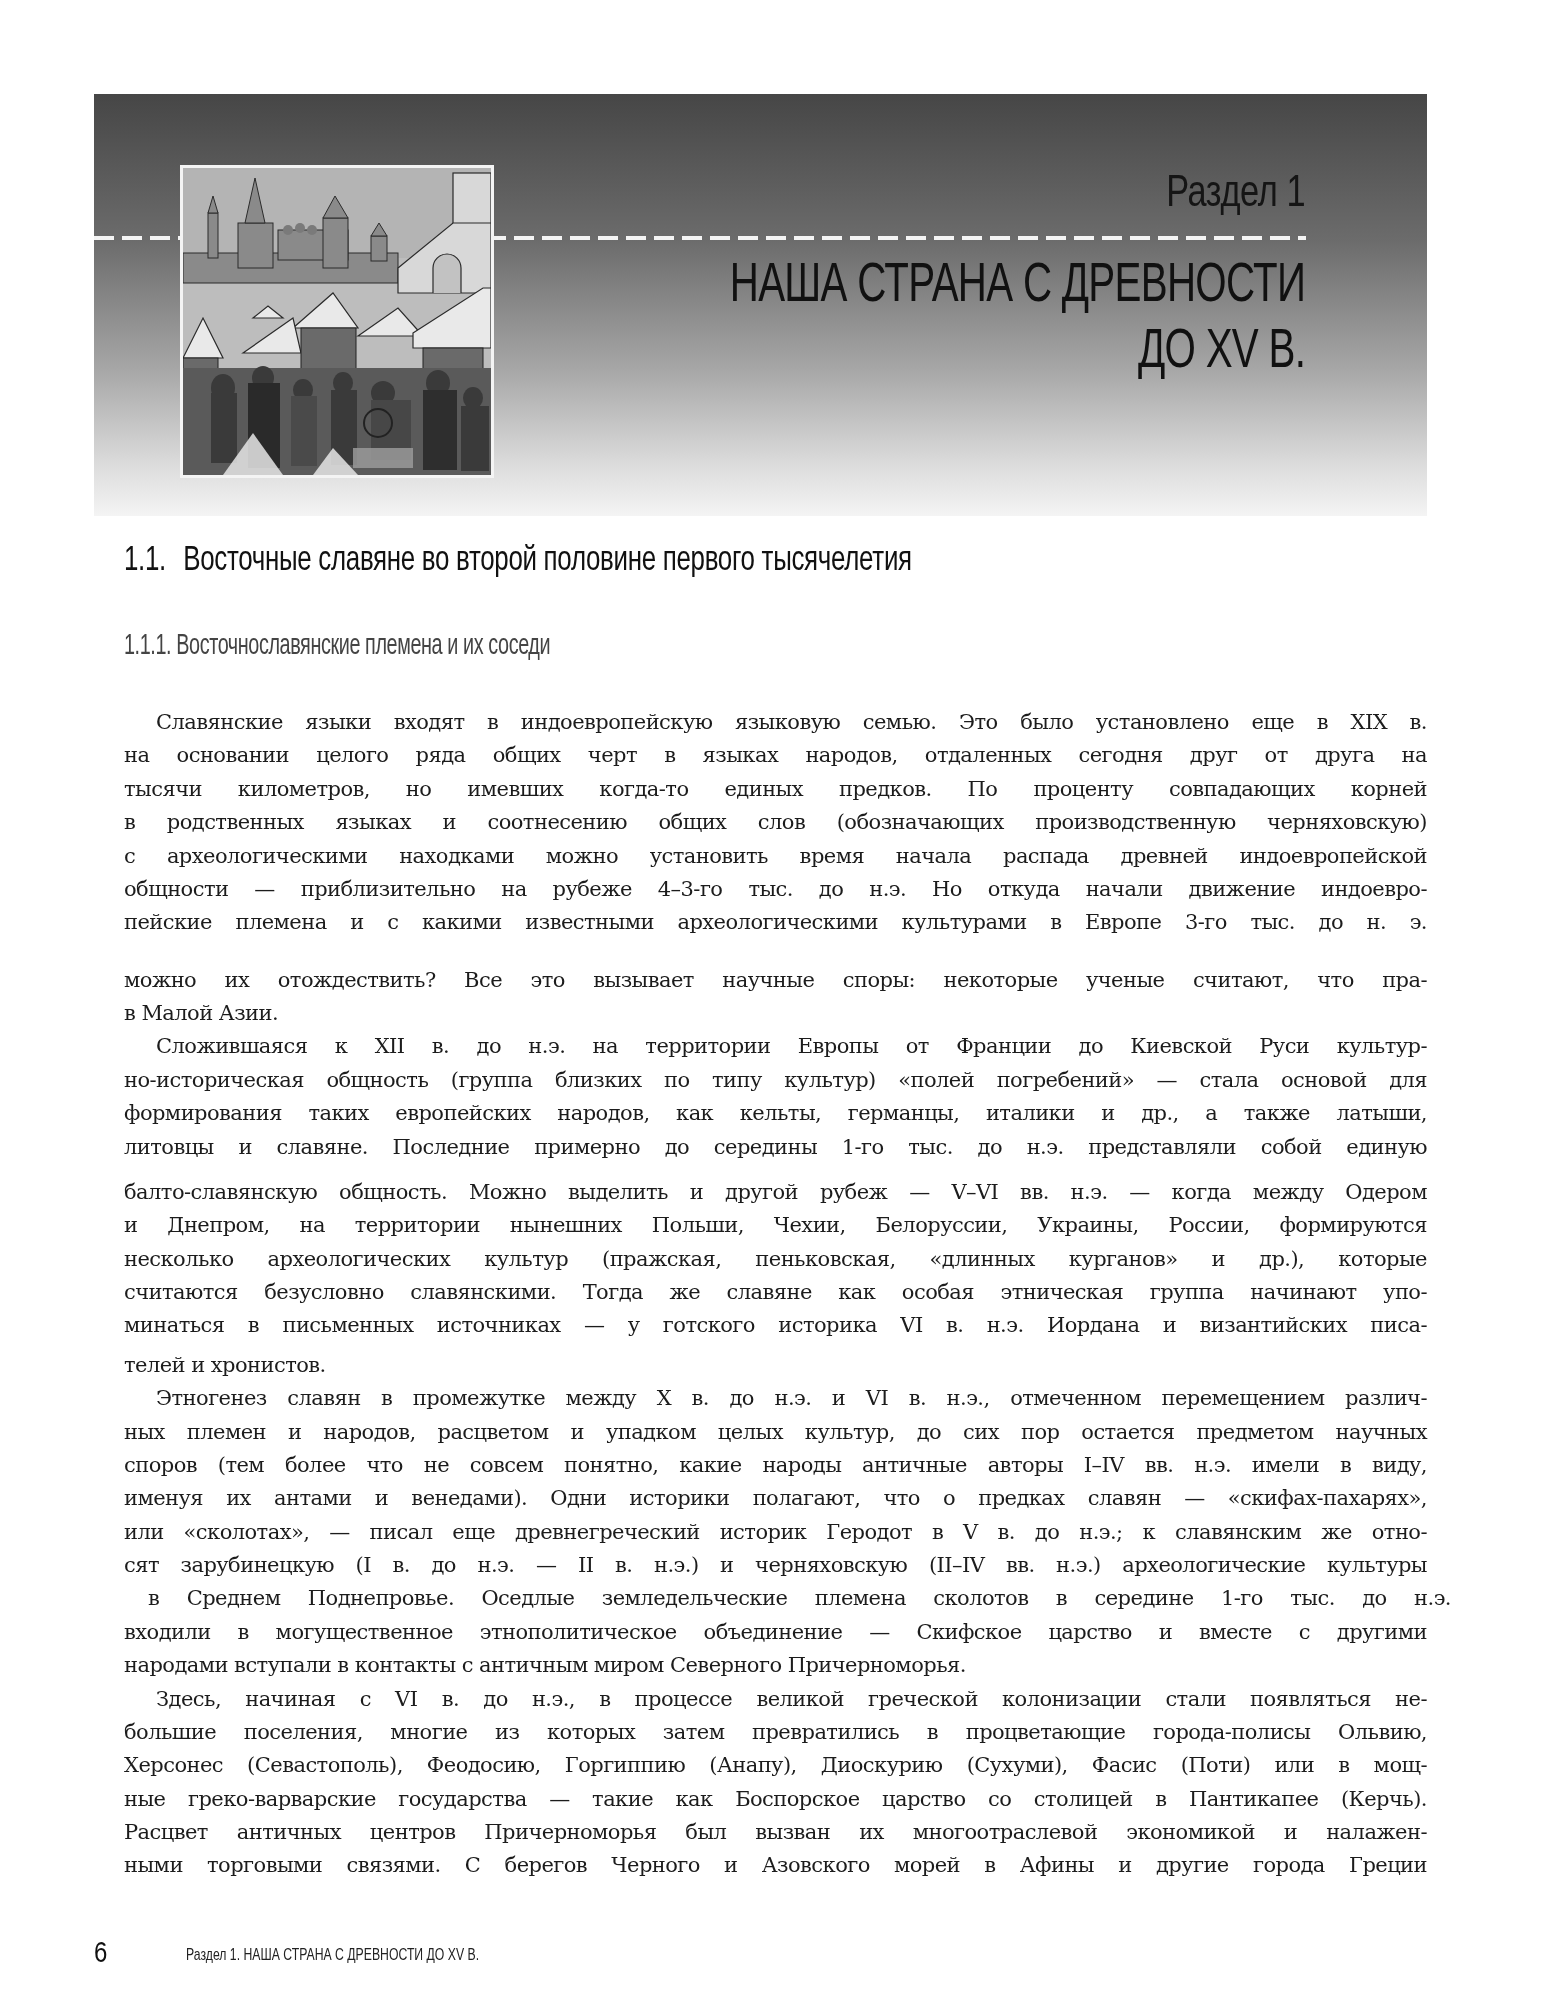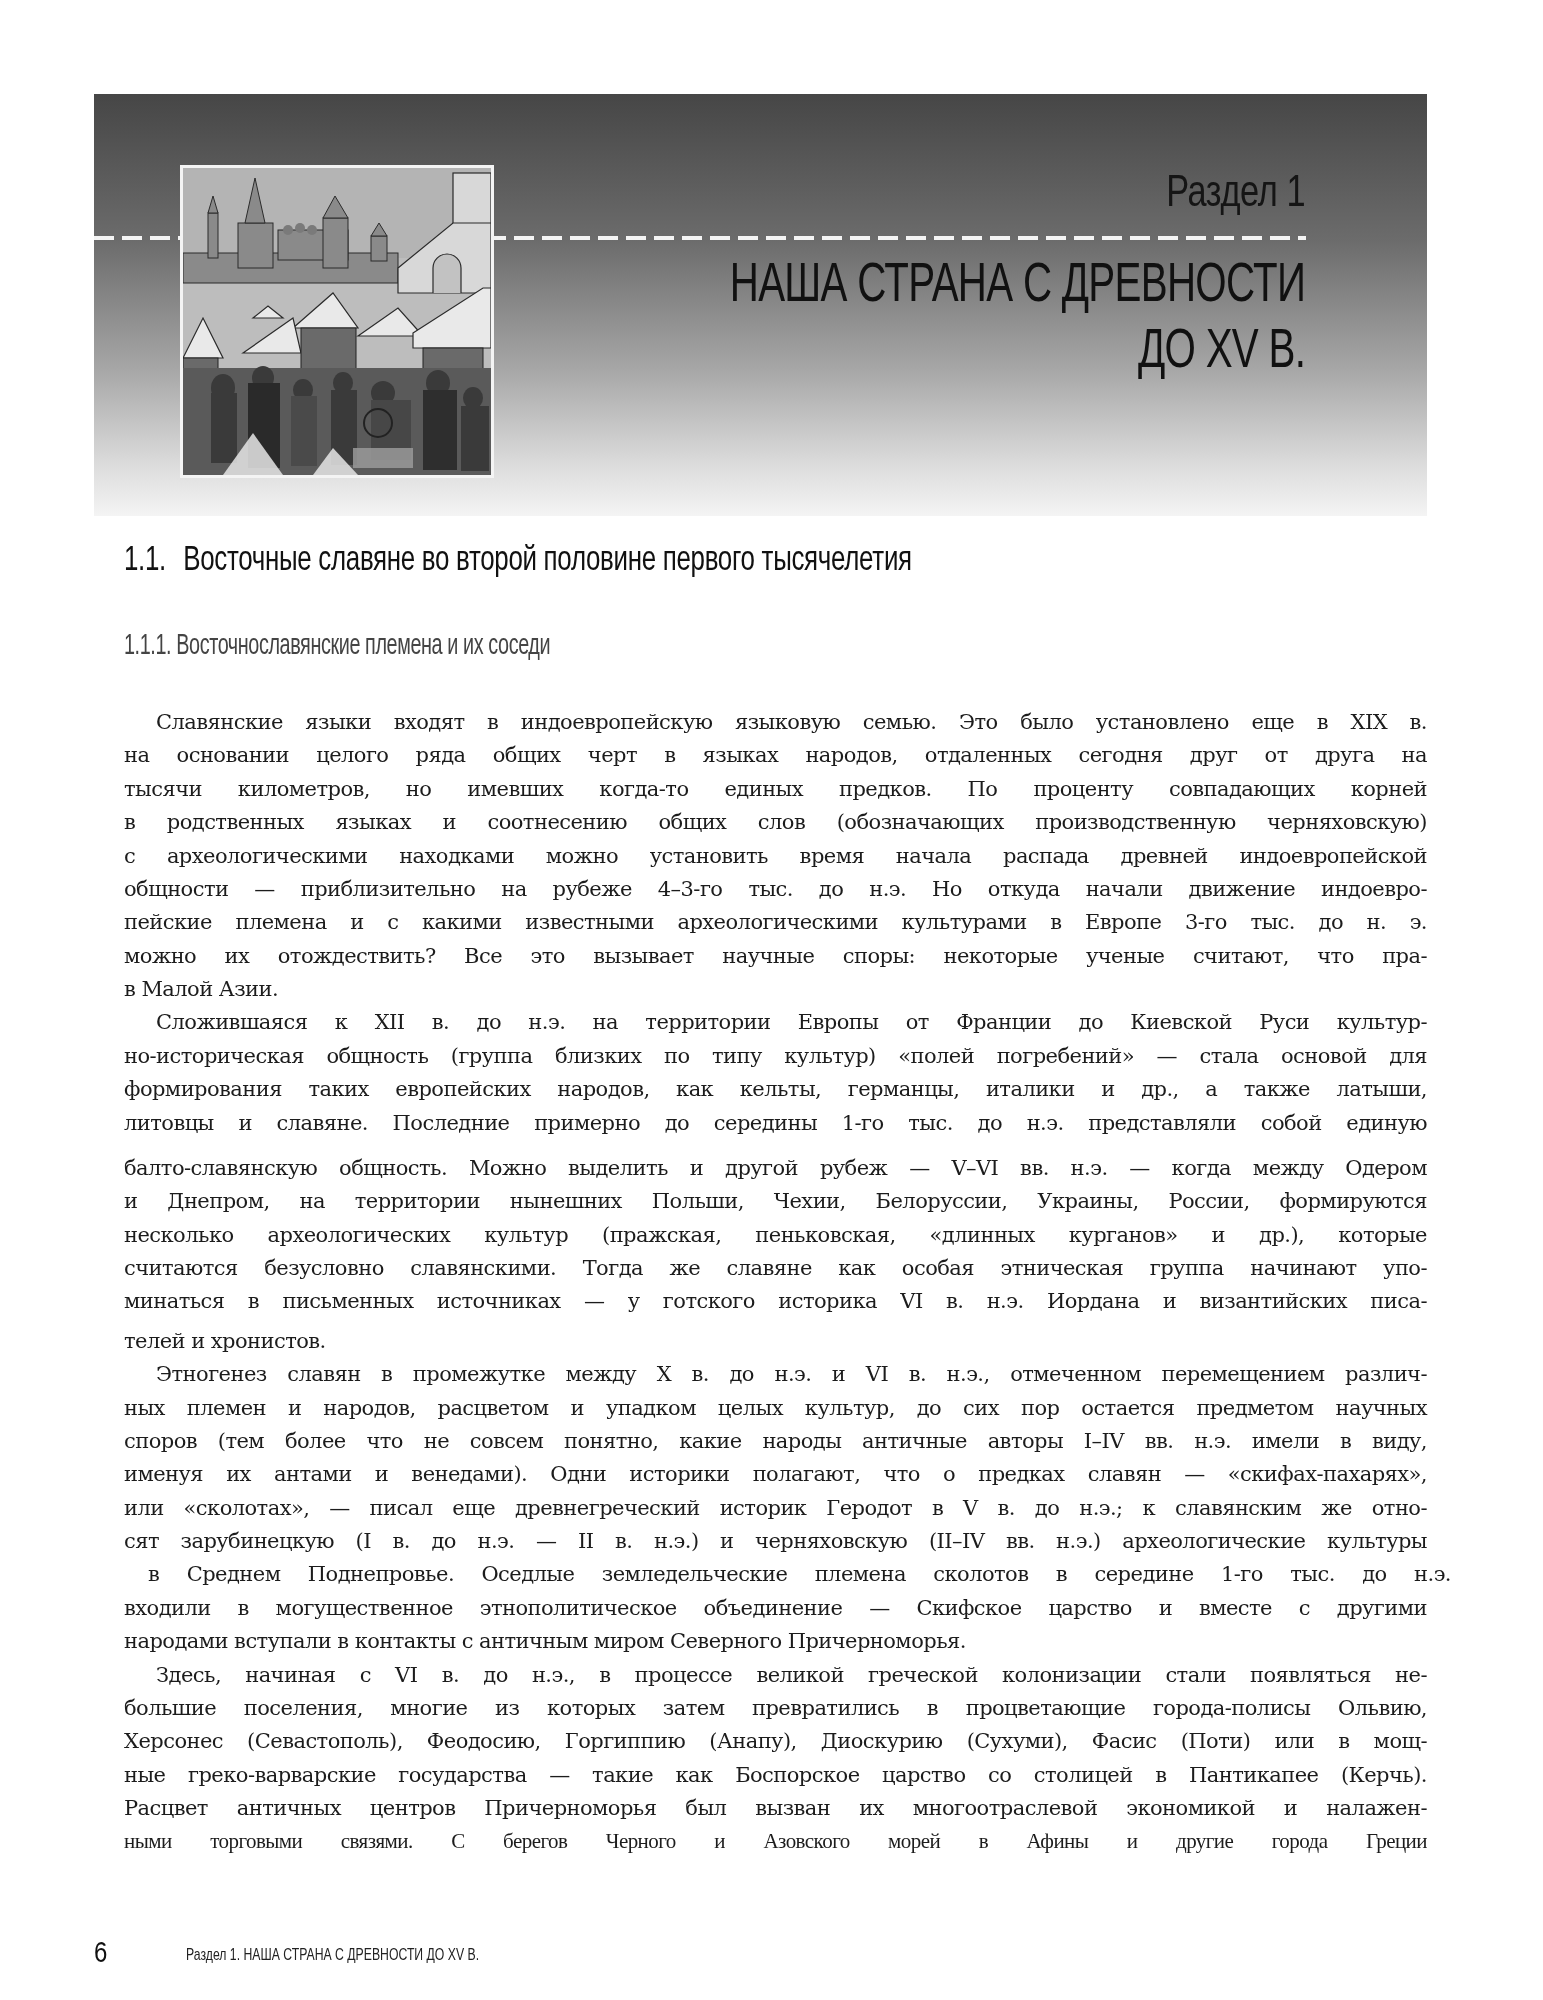--- a/index.html
+++ b/index.html
@@ -146,21 +146,21 @@
 
 <div class="body" id="body-text">
     <div class="para-block">
       <span class="line first" style="display: block; width: 1303px; text-align: justify;">Славянские языки входят в индоевропейскую языковую семью. Это было установлено еще в XIX в.</span>
       <span class="line" style="display: block; width: 1303px; text-align: justify;">на основании целого ряда общих черт в языках народов, отдаленных сегодня друг от друга на</span>
       <span class="line" style="display: block; width: 1303px; text-align: justify;">тысячи километров, но имевших когда-то единых предков. По проценту совпадающих корней</span>
       <span class="line" style="display: block; width: 1303px; text-align: justify;">в родственных языках и соотнесению общих слов (обозначающих производственную черняховскую)</span>
       <span class="line" style="display: block; width: 1303px; text-align: justify;">с археологическими находками можно установить время начала распада древней индоевропейской</span>
       <span class="line" style="display: block; width: 1303px; text-align: justify;">общности — приблизительно на рубеже 4–3-го тыс. до н.э. Но откуда начали движение индоевро-</span>
       <span class="line" style="display: block; width: 1303px; text-align: justify;">пейские племена и с какими известными археологическими культурами в Европе 3-го тыс. до н. э.</span>
-      <span class="line" style="display: block; width: 1303px; text-align: justify;">можно их отождествить? Все это вызывает научные споры: некоторые ученые считают, что пра-</span>
+      <span class="line" style="display: block; width: 1303px; text-align: justify; margin-top: 24px;">можно их отождествить? Все это вызывает научные споры: некоторые ученые считают, что пра-</span>
       <span class="line last" style="display: block; width: 1303px; text-align: justify;">в Малой Азии.</span>
     </div>
     <div class="para-block">
       <span class="line first" style="display: block; width: 1303px; text-align: justify;">Сложившаяся к XII в. до н.э. на территории Европы от Франции до Киевской Руси культур-</span>
       <span class="line" style="display: block; width: 1303px; text-align: justify;">но-историческая общность (группа близких по типу культур) «полей погребений» — стала основой для</span>
       <span class="line" style="display: block; width: 1303px; text-align: justify;">формирования таких европейских народов, как кельты, германцы, италики и др., а также латыши,</span>
       <span class="line" style="display: block; width: 1303px; text-align: justify;">литовцы и славяне. Последние примерно до середины 1-го тыс. до н.э. представляли собой единую</span>
       <span class="line" style="display: block; width: 1303px; text-align: justify; margin-top: 12px;">балто-славянскую общность. Можно выделить и другой рубеж — V–VI вв. н.э. — когда между Одером</span>
       <span class="line" style="display: block; width: 1303px; text-align: justify;">и Днепром, на территории нынешних Польши, Чехии, Белоруссии, Украины, России, формируются</span>
       <span class="line" style="display: block; width: 1303px; text-align: justify;">несколько археологических культур (пражская, пеньковская, «длинных курганов» и др.), которые</span>
@@ -178,18 +178,18 @@
       <span class="line" style="display: block; width: 1303px; text-align: justify; margin-left: 24px;">в Среднем Поднепровье. Оседлые земледельческие племена сколотов в середине 1-го тыс. до н.э.</span>
       <span class="line" style="display: block; width: 1303px; text-align: justify;">входили в могущественное этнополитическое объединение — Скифское царство и вместе с другими</span>
       <span class="line last" style="display: block; width: 1303px; text-align: justify;">народами вступали в контакты с античным миром Северного Причерноморья.</span>
     </div>
     <div class="para-block">
       <span class="line first" style="display: block; width: 1303px; text-align: justify;">Здесь, начиная с VI в. до н.э., в процессе великой греческой колонизации стали появляться не-</span>
       <span class="line" style="display: block; width: 1303px; text-align: justify;">большие поселения, многие из которых затем превратились в процветающие города-полисы Ольвию,</span>
       <span class="line" style="display: block; width: 1303px; text-align: justify;">Херсонес (Севастополь), Феодосию, Горгиппию (Анапу), Диоскурию (Сухуми), Фасис (Поти) или в мощ-</span>
       <span class="line" style="display: block; width: 1303px; text-align: justify;">ные греко-варварские государства — такие как Боспорское царство со столицей в Пантикапее (Керчь).</span>
       <span class="line" style="display: block; width: 1303px; text-align: justify;">Расцвет античных центров Причерноморья был вызван их многоотраслевой экономикой и налажен-</span>
-      <span class="line" style="display: block; width: 1303px; text-align: justify; font-family: Liberation Serif, serif;">ными торговыми связями. С берегов Черного и Азовского морей в Афины и другие города Греции</span>
+      <span class="line" style="display: block; width: 1303px; text-align: justify;">ными торговыми связями. С берегов Черного и Азовского морей в Афины и другие города Греции</span>
     </div>
   </div>
 
 <div class="footer-page">6</div>
 <div class="footer-running">Раздел 1. НАША СТРАНА С ДРЕВНОСТИ  ДО XV В.</div>
 
 </body></html>

